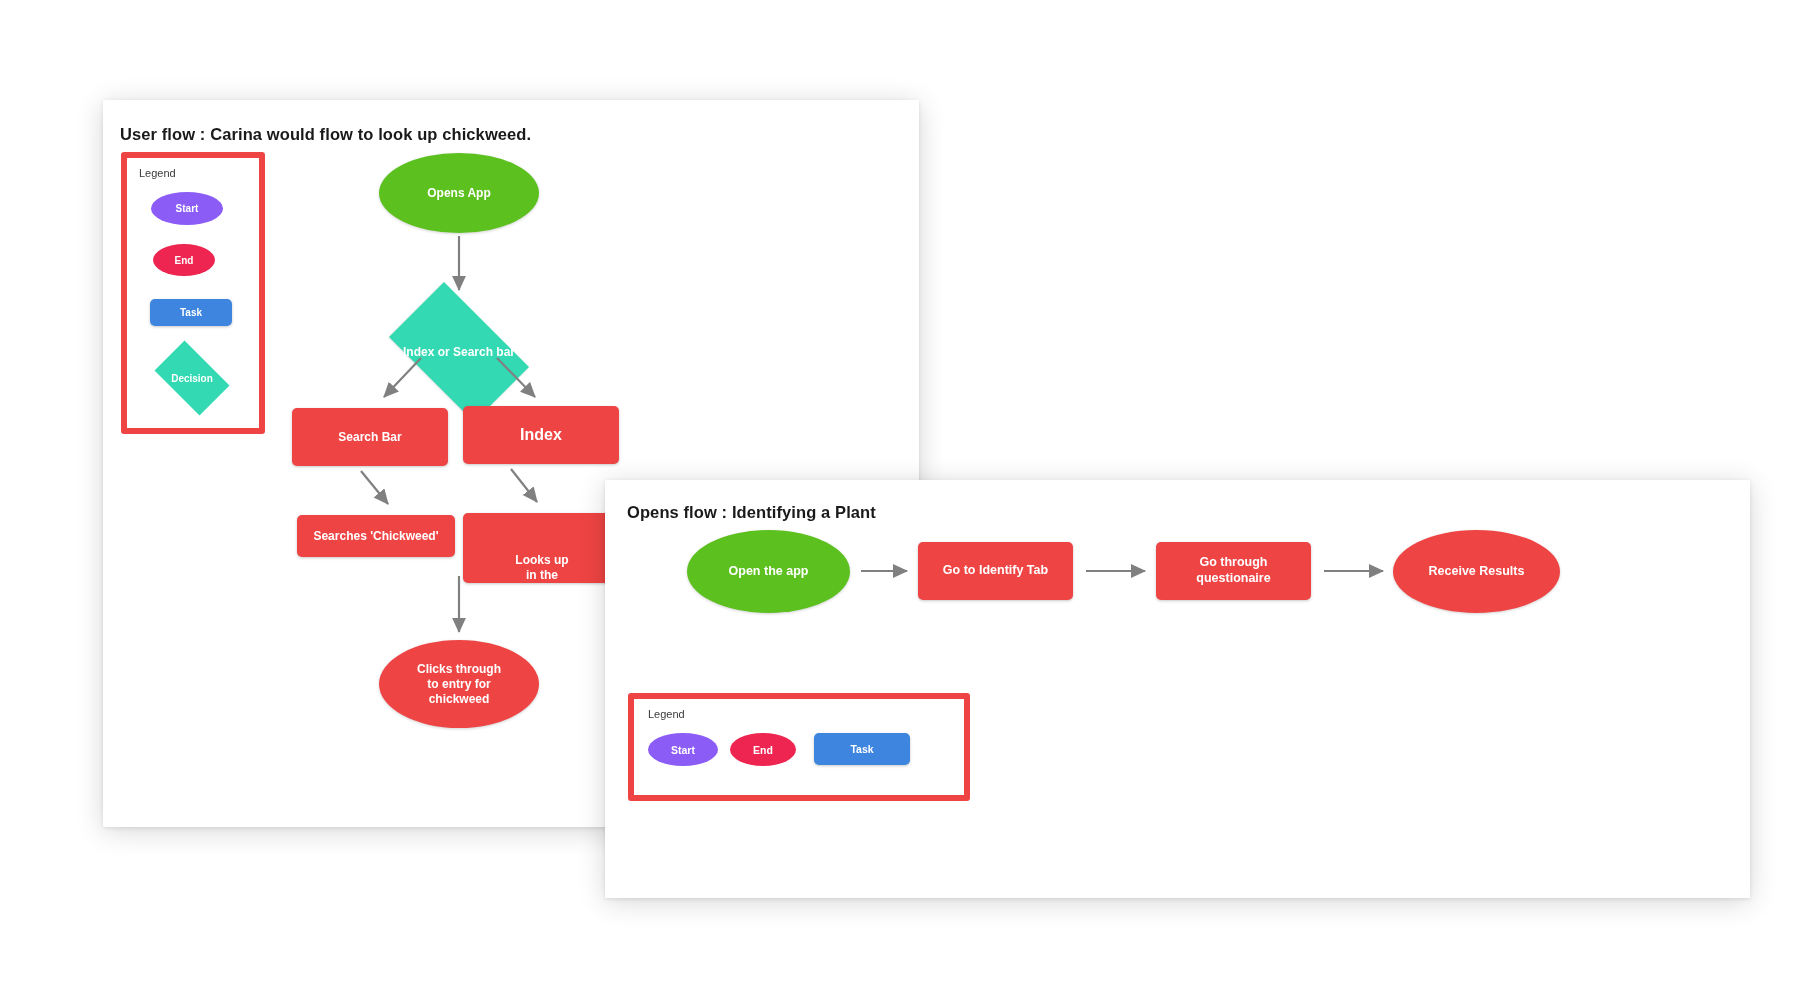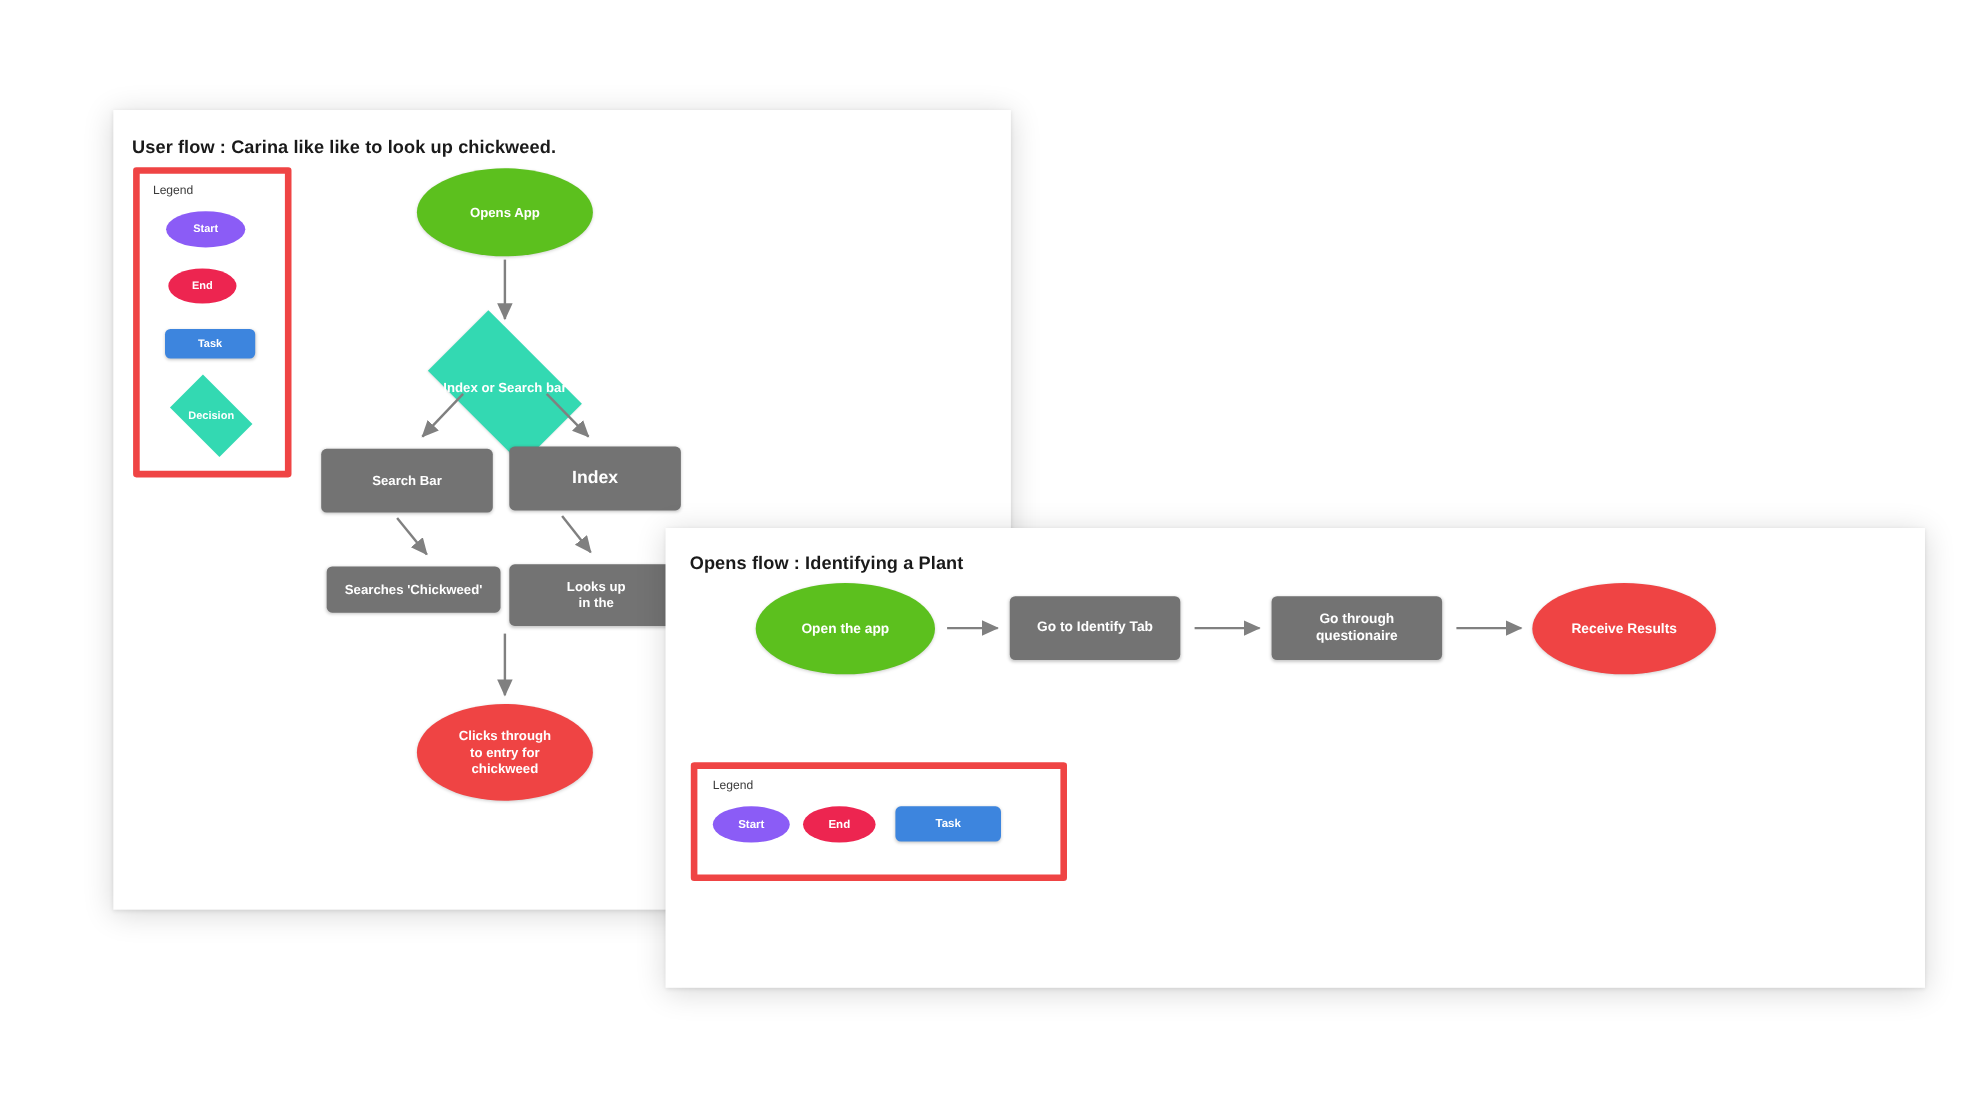--- a/index.html
+++ b/index.html
@@ -103,21 +103,21 @@
     box-shadow: 0 1px 3px rgba(0,0,0,0.18);
   }
 
   .node-end {
     background: #ef4444;
     border-radius: 50%;
     box-shadow: 0 1px 3px rgba(0,0,0,0.18);
   }
 
   .node-task {
-    background: #737373;
+    background: #ef4444;
     border-radius: 5px;
     box-shadow: 0 1px 3px rgba(0,0,0,0.22);
   }
 
   .node-decision {
     background: transparent;
     box-shadow: none;
   }
   .node-decision .diamond-shape {
     position: absolute;
@@ -159,21 +159,21 @@
     overflow: visible;
   }
 </style>
 </head>
 <body>
 
 <div id="stage">
 
   <div class="panel" id="panel-userflow">
 
-    <div class="panel-title" id="userflow-title">User flow : Carina like like to look up chickweed.</div>
+    <div class="panel-title" id="userflow-title">User flow : Carina would flow to look up chickweed.</div>
 
     <div class="legend-box" id="legend-userflow">
       <div class="legend-label">Legend</div>
 
       <div class="chip chip-start" style="left:24px; top:34px; width:72px; height:33px; font-size:10px;">
         <span>Start</span>
       </div>
 
       <div class="chip chip-end" style="left:26px; top:86px; width:62px; height:32px; font-size:10px;">
         <span>End</span>
@@ -203,21 +203,21 @@
     </div>
 
     <div class="node node-task" style="left:360px; top:306px; width:156px; height:58px; font-size:16px;">
       <span>Index</span>
     </div>
 
     <div class="node node-task" style="left:194px; top:415px; width:158px; height:42px; font-size:12px;">
       <span>Searches 'Chickweed'</span>
     </div>
 
-    <div class="node node-task" style="left:360px; top:413px; width:158px; height:56px; font-size:12px; white-space:pre-line;">
+    <div class="node node-task" style="left:360px; top:413px; width:158px; height:70px; font-size:12px; white-space:pre-line;align-items:flex-end;">
       <span>Looks up
 in the</span>
     </div>
 
     <div class="node node-end" style="left:276px; top:540px; width:160px; height:88px; font-size:12px; white-space:pre-line;">
       <span>Clicks through
 to entry for
 chickweed</span>
     </div>
 

